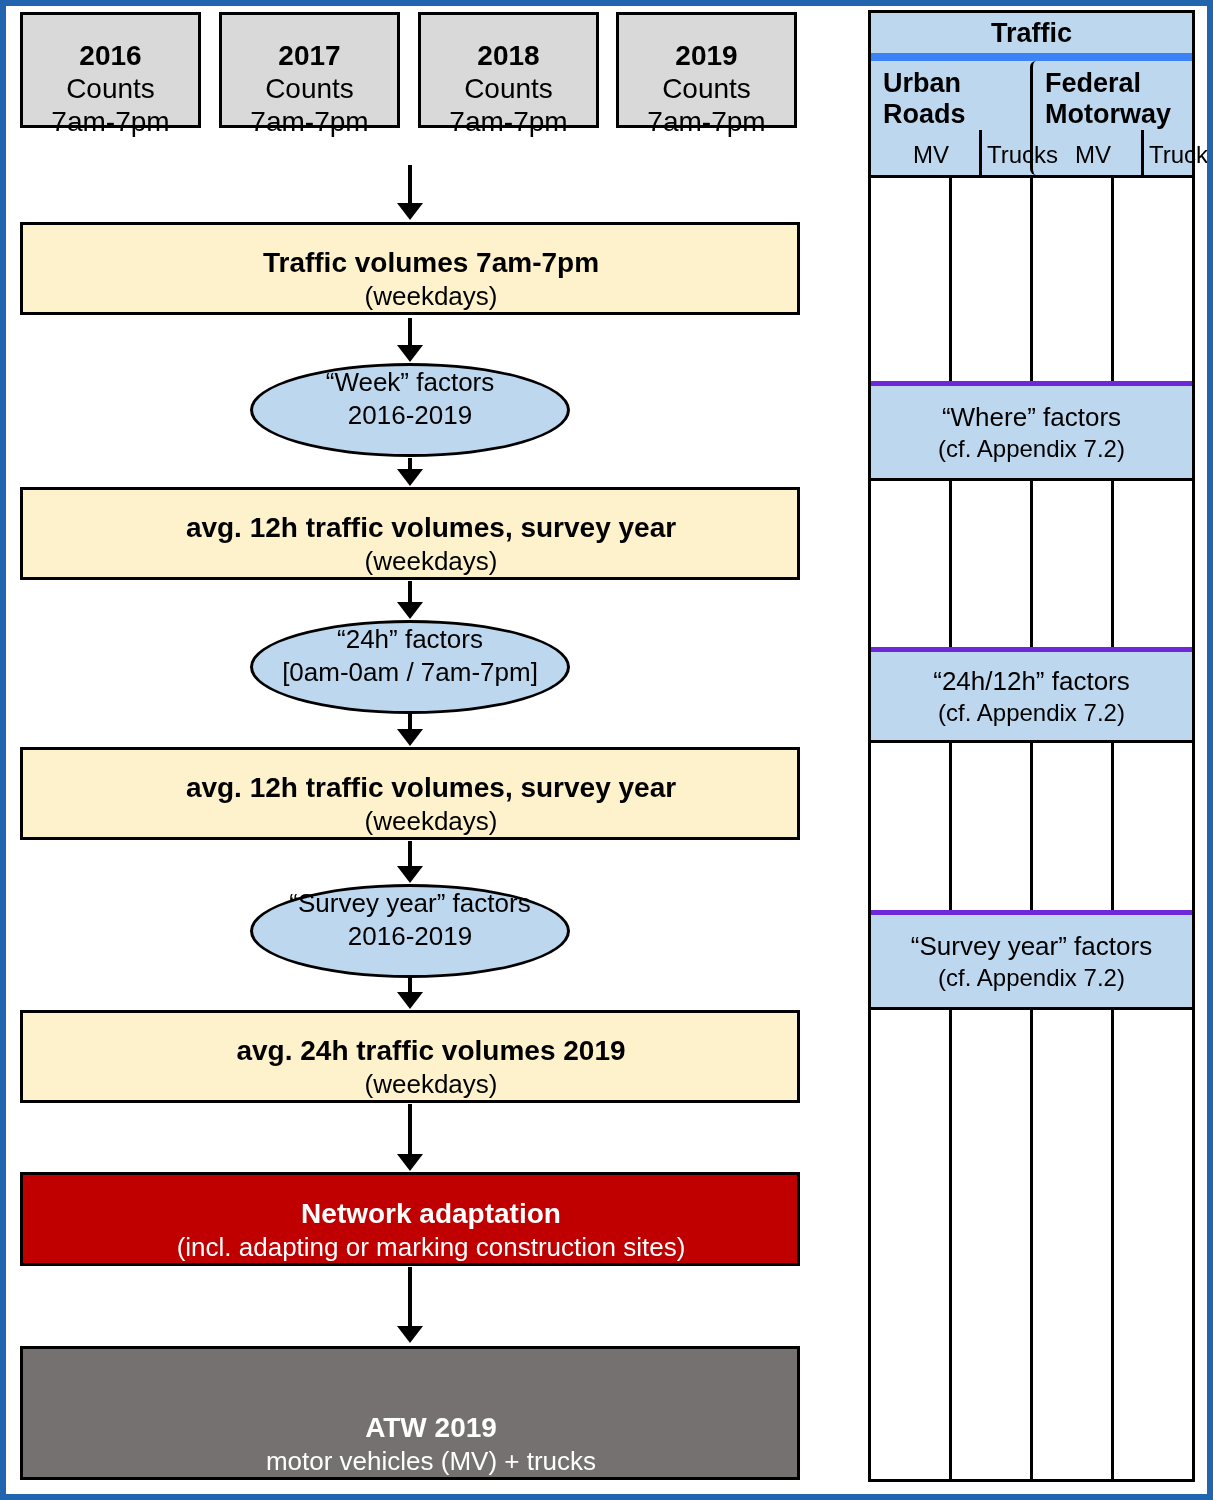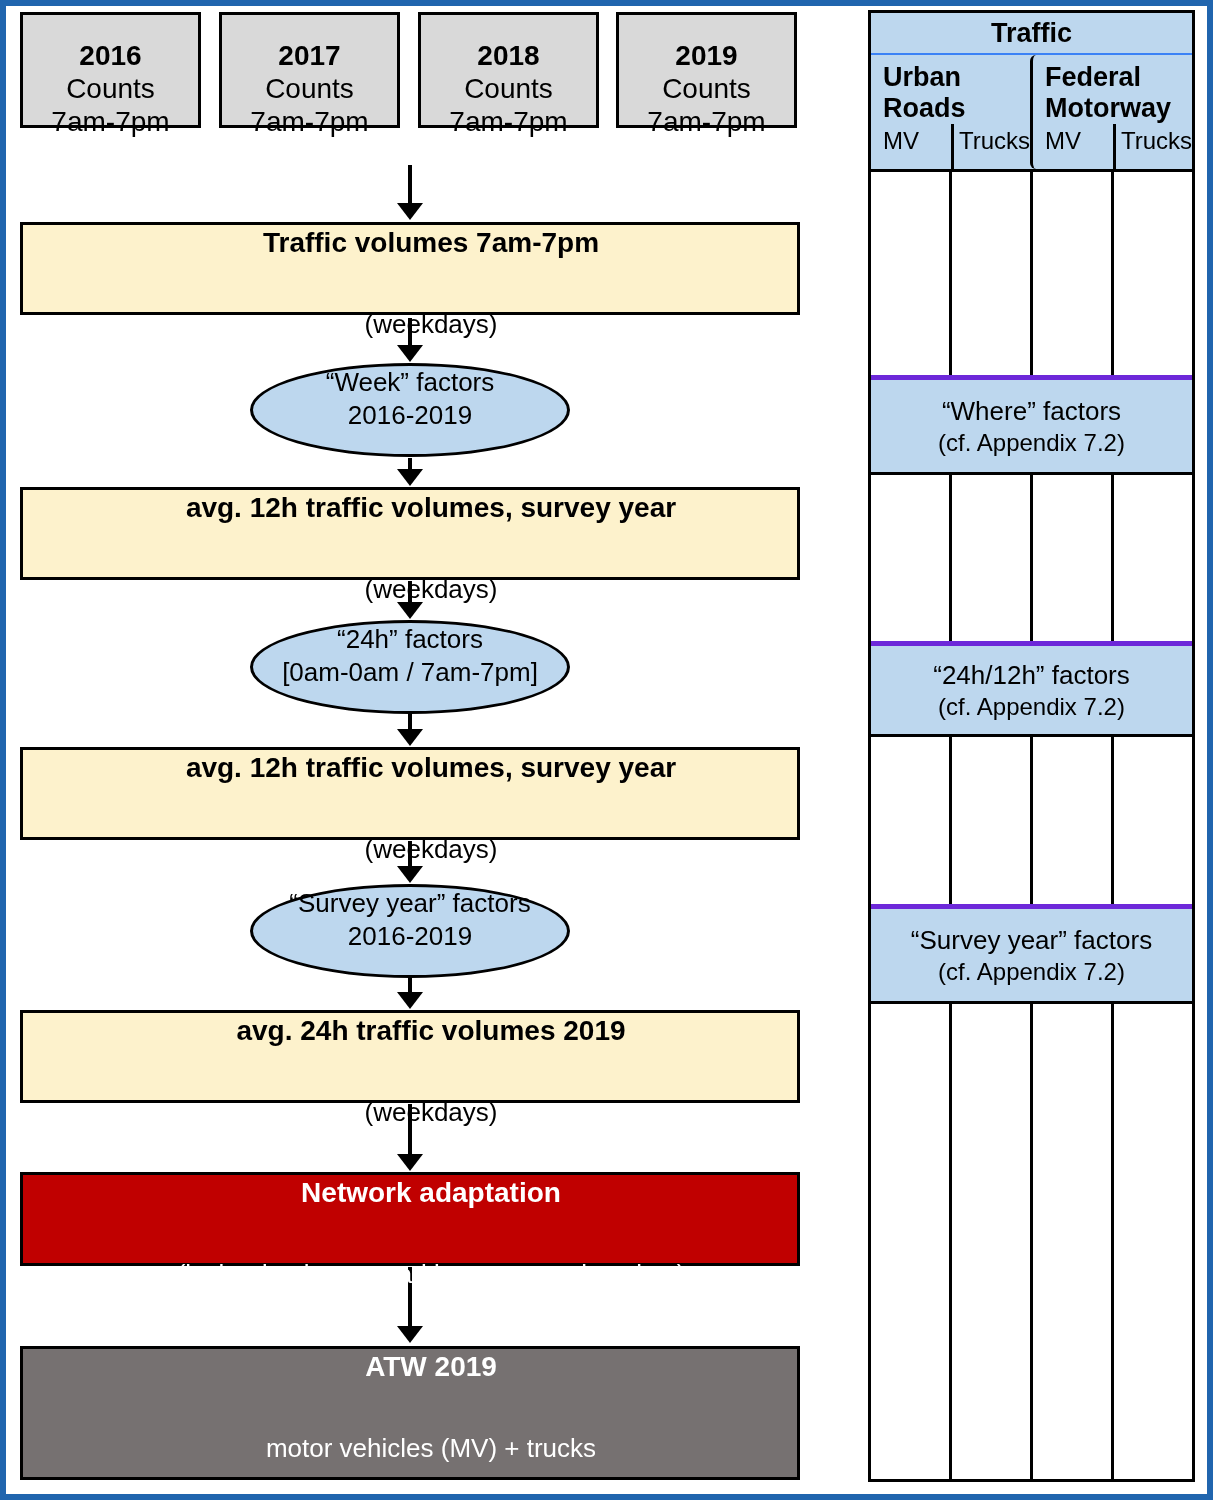--- a/index.html
+++ b/index.html
@@ -25,25 +25,25 @@
     background: #D9D9D9; border: 3px solid #000;
     text-align: center; padding-top: 24px;
     font-size: 28px; line-height: 33px; color: #000;
   }
   .yb-year { font-weight: 700; }
 
   
   .pbox {
     left: 20px; width: 780px; height: 93px;
     background: #FDF2CC; border: 3px solid #000;
-    display: flex; flex-direction: column; justify-content: flex-start;
+    display: flex; flex-direction: column; justify-content: flex-end;
     text-align: center; color: #000; padding-left: 42px;
   }
   .p-title { font-size: 28px; font-weight: 700; line-height: 35px; }
-  .p-sub   { font-size: 26px; line-height: 32px; margin-top: 48px; }
+  .p-sub   { font-size: 26px; line-height: 32px; }
   .redbox  { background: #C00000; color: #ffffff; height: 94px; }
   .graybox { background: #767171; color: #ffffff; height: 134px; }
 
   
   .ellipse {
     left: 250px; width: 320px; height: 94px;
     background: #BDD7EE; border: 3px solid #000; border-radius: 50%;
     display: flex; flex-direction: column; 
     text-align: center; font-size: 26px; line-height: 33px; color: #000;
   }
@@ -67,33 +67,33 @@
     border: 3px solid #000; background: #fff;
     display: flex; flex-direction: column; color: #000;
   }
   .t-title {
     height: 40px; background: #BDD7EE;
     font-weight: 700; font-size: 27px;
     display: flex; align-items: center; justify-content: center;
     flex: 0 0 auto;
   }
   .t-subheader {
-    height: 114px; border-top: 2px solid #3b82f6; background: #BDD7EE;
+    height: 114px; border-top: 8px solid #3b82f6; background: #BDD7EE;
     display: flex; flex: 0 0 auto;
   }
   .t-group { flex: 1; display: flex; flex-direction: column; min-width: 0; }
   .t-group.t-bl { border-left: 3px solid #000; border-radius: 6px; }
   .t-group-label {
     flex: 1; font-weight: 700; font-size: 27px; line-height: 31px;
     padding: 7px 4px 0 12px;
   }
   .t-subcols { height: 46px; display: flex; }
   .t-subcol {
-    flex: 1; font-size: 24px; padding-left: 12px; padding-bottom: 14px;
-    display: flex; align-items: flex-end;
+    flex: 1; font-size: 24px; padding-left: 12px; padding-bottom: 6px;
+    display: flex; align-items: flex-end; margin-left: 30px;
   }
   .t-subcol.t-bl { border-left: 3px solid #000; padding-left: 5px; }
   .t-white { border-top: 3px solid #000; display: flex; flex: 0 0 auto; }
   .t-white.t-fill { flex: 1 1 auto; }
   .t-cell { flex: 1; }
   .t-cell.t-bl { border-left: 3px solid #000; }
   .t-blue {
     border-top: 5px solid #6d28d9; background: #BDD7EE;
     display: flex; flex-direction: column; justify-content: center;
     text-align: center; flex: 0 0 auto;

